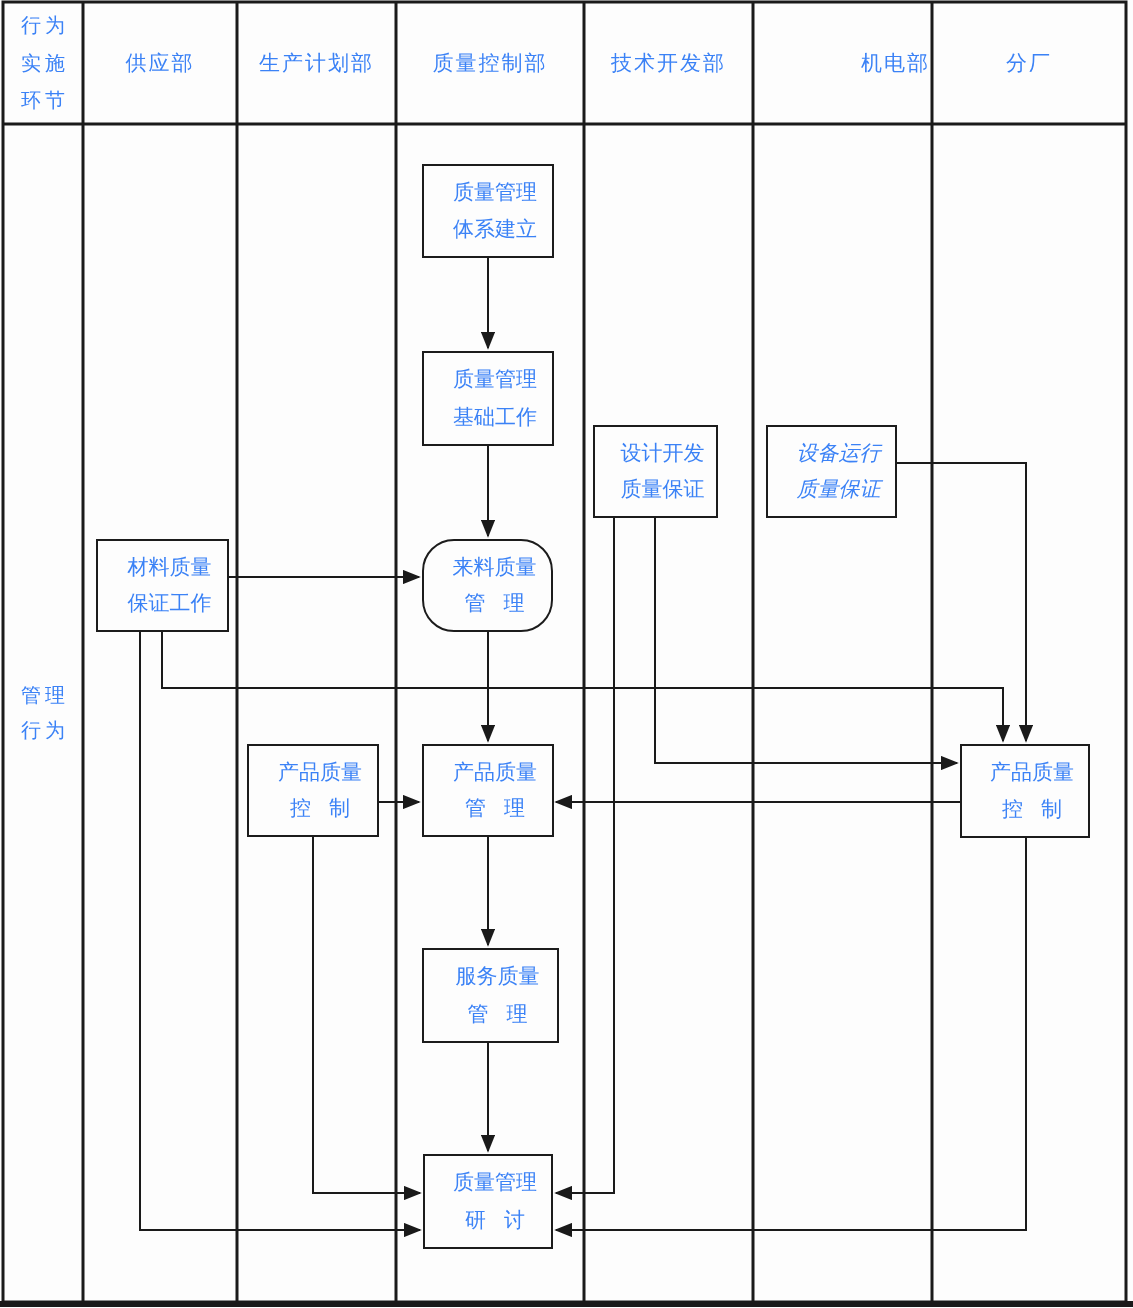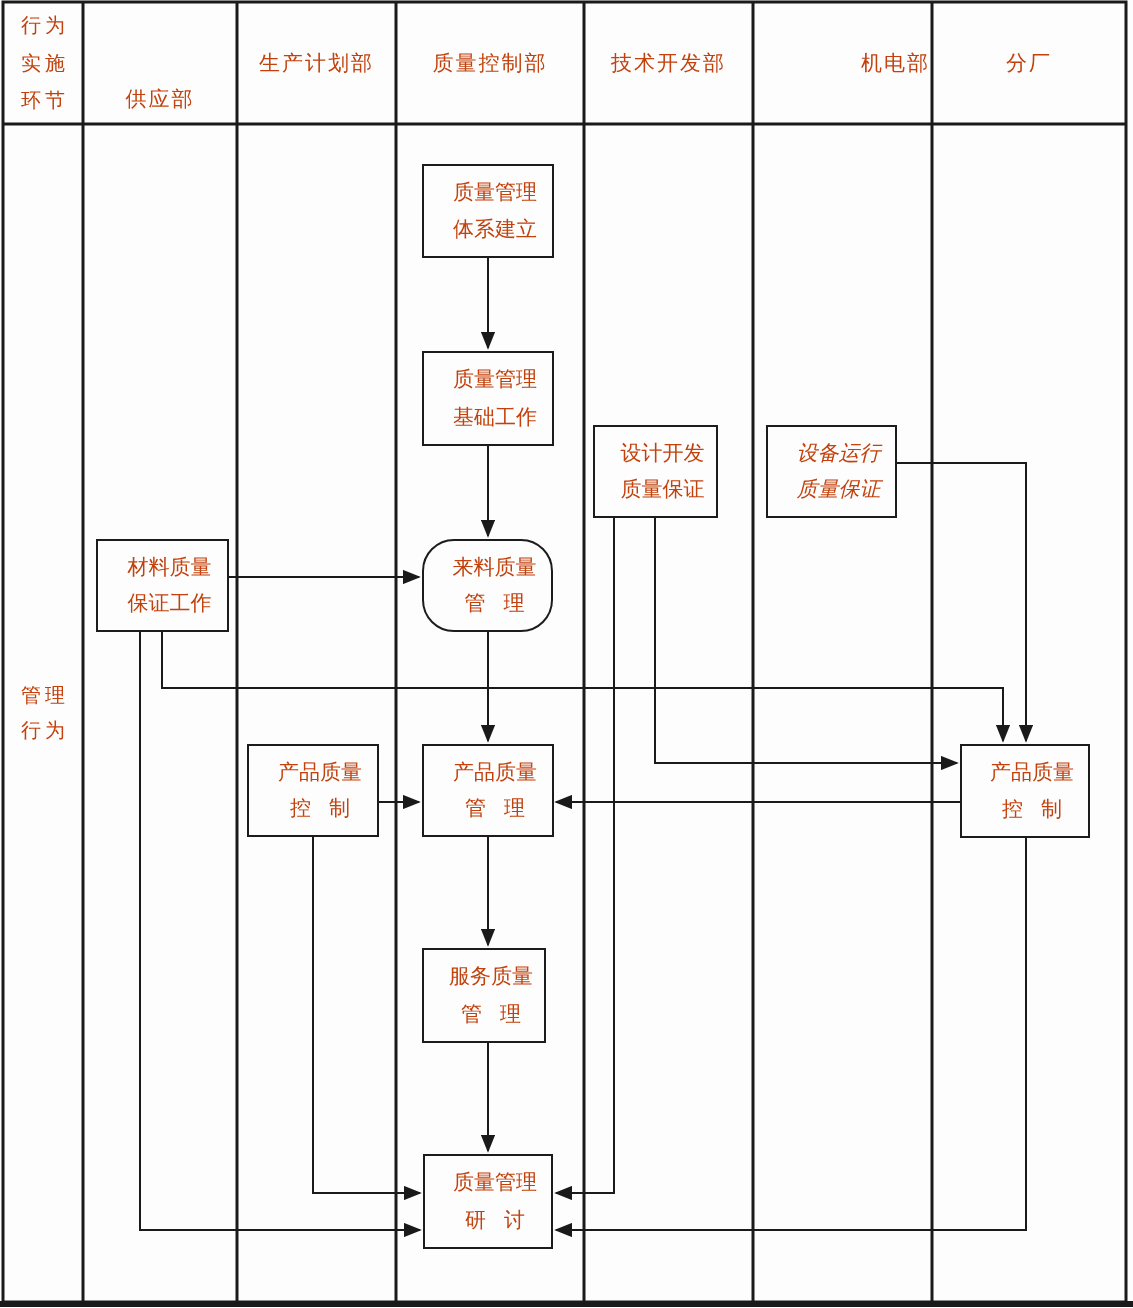--- a/index.html
+++ b/index.html
@@ -1,21 +1,21 @@
 <!DOCTYPE html>
 <html><head>
 <meta charset="utf-8">
 <style>
   html,body{margin:0;padding:0;background:#e8e8e8;}
   .canvas{
     position:relative;
     width:1133px;height:1308px;
     background:#fdfdfd;
     font-family:"DejaVu Serif","Liberation Serif",serif;
-    color:#c2410c;
+    color:#3b82f6;
     overflow:hidden;
   }
   svg.wires{position:absolute;left:0;top:0;width:1133px;height:1308px;}
   .hcell{
     position:absolute;top:2px;height:122px;
     display:flex;align-items:center;justify-content:center;
     font-size:21px;letter-spacing:2px;white-space:nowrap;
   }
   .rowhead{
     position:absolute;left:3px;width:80px;
@@ -76,21 +76,21 @@
       <path d="M960,802 H556"></path>
       <path d="M1026,838 V1230 H556"></path>
     </g>
   </svg>
 
   <div class="rowhead" style="top:2px;height:122px;">
     <span>行为</span>
     <span>实施</span>
     <span>环节</span>
   </div>
-  <div class="hcell" style="left:83px;width:154px;margin-top:36px;">供应部</div>
+  <div class="hcell" style="left:83px;width:154px;">供应部</div>
   <div class="hcell" style="left:237px;width:159px;">生产计划部</div>
   <div class="hcell" style="left:396px;width:188px;">质量控制部</div>
   <div class="hcell" style="left:584px;width:169px;">技术开发部</div>
   <div class="hcell" style="left:784px;width:199px;padding-left:12px;">机电部</div>
   <div class="hcell" style="left:932px;width:194px;">分厂</div>
 
   <div class="rowhead" style="top:675px;height:76px;">
     <span>管理</span>
     <span>行为</span>
   </div>
@@ -133,21 +133,21 @@
   <div class="node" style="left:422px;top:744px;width:132px;height:93px;">
     <span>产品质量</span>
     <span class="sp">管理</span>
   </div>
 
   <div class="node" style="left:960px;top:744px;width:130px;height:94px;">
     <span>产品质量</span>
     <span class="sp">控制</span>
   </div>
 
-  <div class="node" style="left:422px;top:948px;width:124px;height:95px;">
+  <div class="node" style="left:422px;top:948px;width:137px;height:95px;">
     <span>服务质量</span>
     <span class="sp">管理</span>
   </div>
 
   <div class="node" style="left:423px;top:1154px;width:130px;height:95px;">
     <span>质量管理</span>
     <span class="sp">研讨</span>
   </div>
 
 </div>

